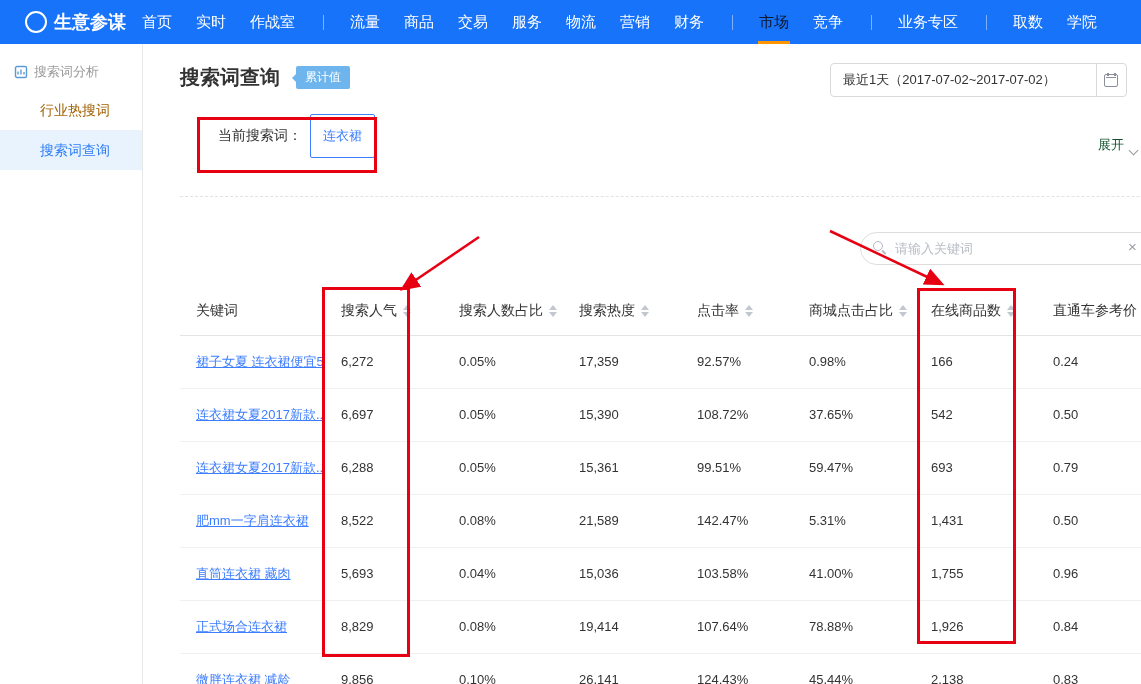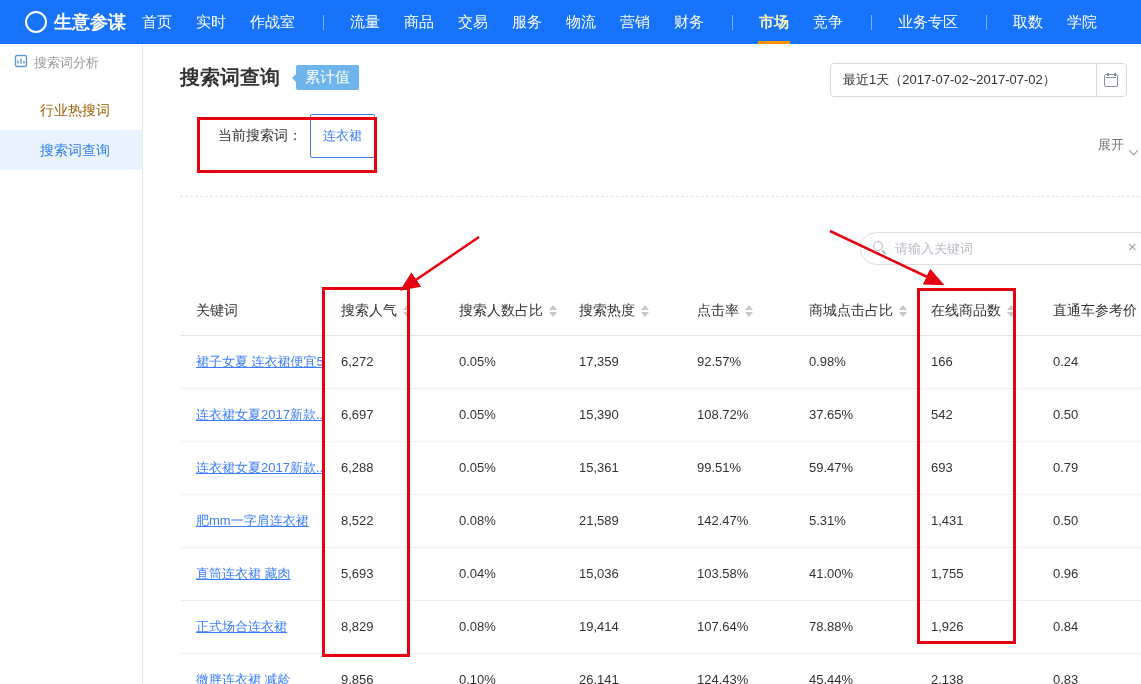--- a/index.html
+++ b/index.html
@@ -8,38 +8,38 @@
          font-family:"Liberation Sans","DejaVu Sans",sans-serif; }
 
   
   .topnav { position:absolute; top:0; left:0; width:100%; height:44px; background:#1673fa;
             display:flex; align-items:center; color:#fff; z-index:5; }
   .logo { display:flex; align-items:center; gap:7px; padding-left:6px; margin-right:16px;
           font-size:18px; font-weight:bold; cursor:pointer; white-space:nowrap;margin-left:28px; }
   .logo-circle { width:22px; height:22px; border:2px solid #fff; border-radius:50%; margin-left:-9px; flex:0 0 auto; }
   .nav-item { font-size:15px; margin-right:24px; cursor:pointer; position:relative;
               height:44px; line-height:44px; white-space:nowrap; }
-  .nav-item.active { color:#fef9c3; font-weight:bold; }
+  .nav-item.active { color:#0f172a; font-weight:normal; }
   .nav-item.active::after { content:""; position:absolute; left:50%; transform:translateX(-50%);
               bottom:0; width:32px; height:3px; background:#ff9500; }
   .nav-divider { width:1px; height:15px; background:rgba(255,255,255,.45); margin:0 26px 0 4px; flex:0 0 auto; }
 
   
   .sidebar { position:absolute; top:44px; left:0; width:143px; bottom:0; background:#fff;
              border-right:1px solid #e8e8e8; padding-top:10px; z-index:2; }
-  .sidebar-section { display:flex; gap:6px; height:36px; padding-left:14px;
+  .sidebar-section { display:flex; align-items:center; gap:6px; height:36px; padding-left:14px;
              color:#999; font-size:13px; }
   .side-item { height:40px; line-height:40px; padding-left:40px; font-size:14px; color:#a16207; cursor:pointer; }
   .side-item.active { background:#e9f3fe; color:#2e7df6; }
 
   
   .main { position:absolute; top:44px; left:143px; right:0; bottom:0; overflow:hidden; background:#fff; }
   .page-head { position:absolute; left:37px; top:20px; display:flex; align-items:center; }
   .page-title { font-size:20px; font-weight:bold; color:#333; }
-  .badge { margin-left:16px; background:#6db5ec; color:#fff; font-size:15px; padding:3px 9px;
+  .badge { margin-left:16px; background:#6db5ec; color:#fff; font-size:12px; padding:3px 9px;
            border-radius:2px; position:relative; }
   .badge::before { content:""; position:absolute; left:-9px; top:50%; transform:translateY(-50%);
            border:5px solid transparent; border-right:5px solid #6db5ec; }
 
   .head-right { position:absolute; top:19px; left:687px; display:flex; align-items:stretch; height:34px; }
   .date-box { display:flex; align-items:center; border:1px solid #d9d9d9; border-radius:4px;
               font-size:13px; color:#333; cursor:pointer; background:#fff;gap:28px; }
   .date-text { padding:0 12px; white-space:nowrap; }
   .date-cal { width:30px; align-self:stretch; border-left:1px solid #d9d9d9;
               display:flex; align-items:center; justify-content:center; cursor:pointer; }
@@ -48,21 +48,21 @@
   .cal-icon::after { content:""; position:absolute; width:2px; height:3px; background:#8a8f99;
               top:-2px; left:2px; box-shadow:7px 0 0 #8a8f99; }
   .terminal-box { margin-left:16px; border:1px solid #d9d9d9; border-radius:4px; display:flex;
               align-items:center; padding:0 12px; font-size:13px; width:112px; cursor:pointer;
               white-space:nowrap; background:#fff; }
 
   .current-line { position:absolute; left:75px; top:70px; display:flex; align-items:center;
               font-size:14px; color:#333; }
   .term-box { margin-left:8px; border:1px solid #3d7eff; color:#3d7eff; font-size:13px;
               padding:12px 12px; border-radius:2px; background:#fff; cursor:pointer; white-space:nowrap; }
-  .expand { position:absolute; left:955px; top:92px; font-size:13px; color:#737373;
+  .expand { position:absolute; left:955px; top:92px; font-size:13px; color:#14532d;
               display:flex; align-items:flex-end; gap:6px; cursor:pointer; }
   .chevron-down { width:7px; height:7px; border-right:1px solid #999; border-bottom:1px solid #999;
               transform:rotate(45deg); margin-top:-4px; }
 
   .dashed-sep { position:absolute; left:37px; top:152px; width:1200px; border-top:1px dashed #e2e2e2; }
 
   .search-wrap { position:absolute; left:717px; top:188px; width:330px; height:33px; }
   .search-input { width:100%; height:100%; border:1px solid #ddd; border-radius:17px;
               padding:0 30px 0 34px; font-size:13px; color:#333; outline:none; font-family:inherit; }
   .search-input::placeholder { color:#b8bcc4; }

